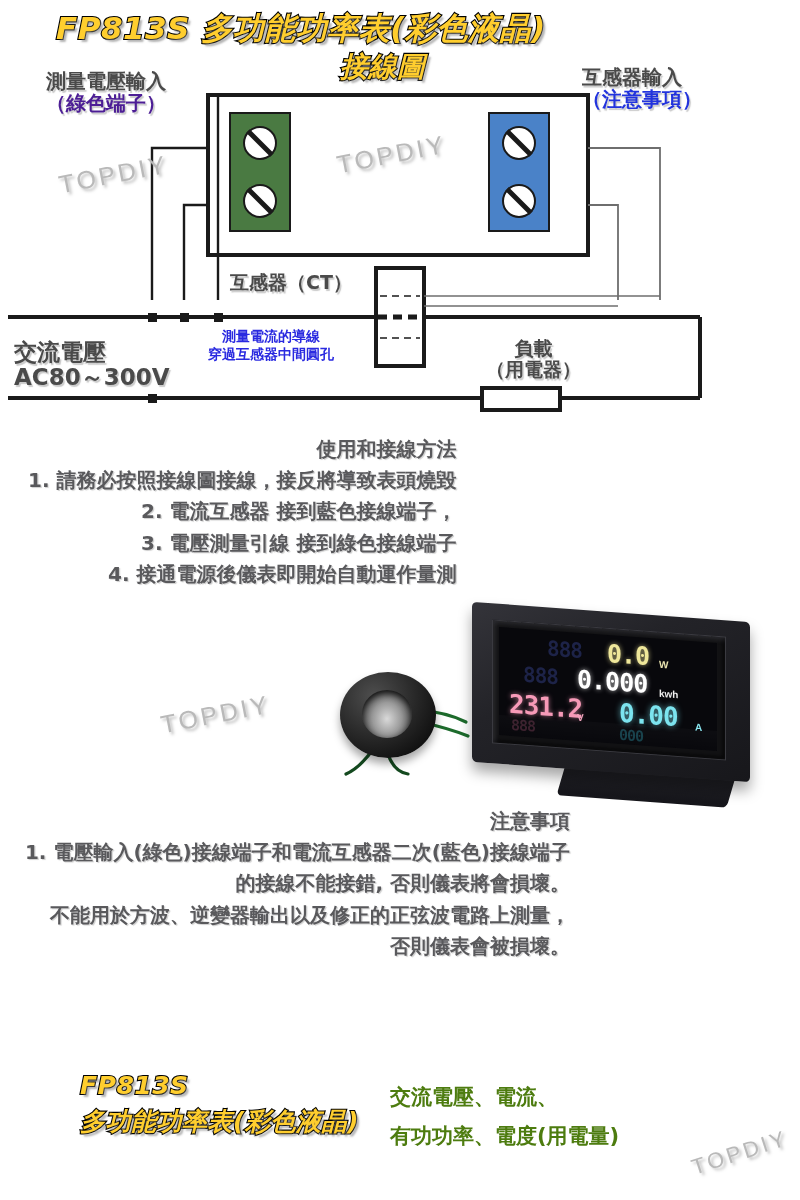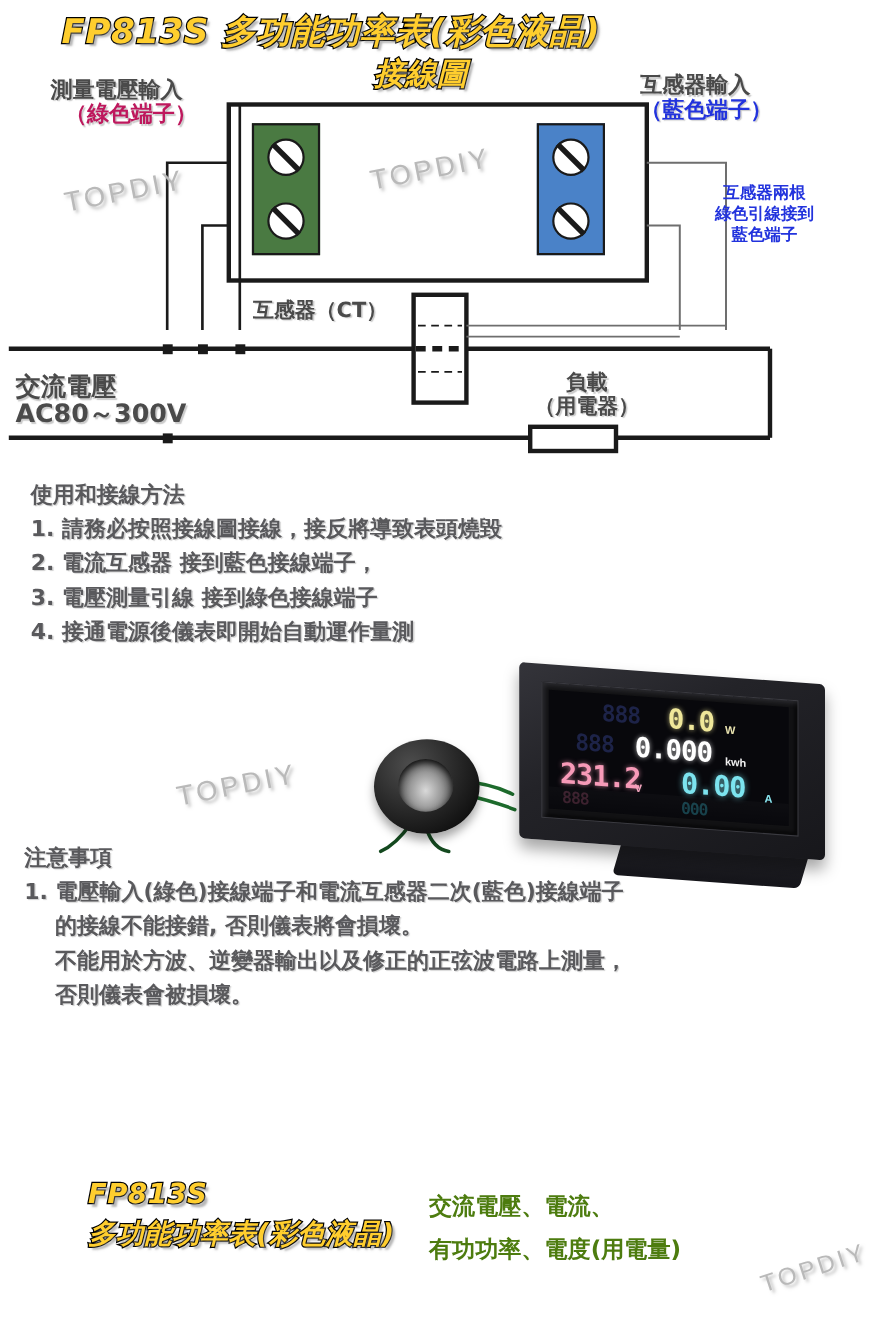--- a/index.html
+++ b/index.html
@@ -33,21 +33,21 @@
   
   .lbl{
     font-family:"DejaVu Sans","Liberation Sans",sans-serif;
     font-weight:bold;
     color:#4a4a4a;
     text-shadow:1.5px 1.5px 1px rgba(150,150,150,.5);
     line-height:1.12;
   }
 
   #lab-volt-in{left:46px;top:70px;font-size:20px;}
-  #lab-volt-in .l2{color:#be185d;margin-left:13px;}
+  #lab-volt-in .l2{color:#4c1d95;}
   #lab-ct-in{left:582px;top:66px;font-size:20px;}
   #lab-ct-in .l2{color:#2233DD;}
   #lab-ct-side{left:650px;top:166px;font-size:15px;color:#2233DD;text-align:center;line-height:1.28;font-weight:bold;}
   #lab-ct{left:230px;top:272px;font-size:19px;}
   #lab-ac{left:14px;top:340px;font-size:23px;line-height:1.1;}
   #lab-thru{left:208px;top:328px;font-size:14px;color:#2a2ae0;text-align:center;line-height:1.25;font-weight:bold;}
   #lab-load{left:486px;top:338px;font-size:19px;text-align:center;line-height:1.1;}
 
   
   .wm{
@@ -87,24 +87,25 @@
     transform:translate(-50%,-50%) rotate(45deg);
   }
   #term-green{left:229px;top:112px;width:62px;height:120px;}
   #term-blue{left:488px;top:112px;width:62px;height:120px;}
 
   
   .body-txt{
     font-family:"DejaVu Sans","Liberation Sans",sans-serif;
     font-weight:bold;color:#59595c;
     text-shadow:1.2px 1.2px .8px rgba(170,170,170,.55);
+    text-align:right;
   }
   #instr{left:28px;top:434px;font-size:20px;line-height:1.56;}
   #instr .ind{padding-left:28px;display:block;}
-  #notes{left:22px;top:764px;font-size:20px;line-height:1.56;}
+  #notes{left:22px;top:806px;font-size:20px;line-height:1.56;}
   #notes .ind{padding-left:28px;display:block;}
 
   
   #foot-yellow{left:80px;top:1068px;font-size:25px;line-height:1.45;}
   #foot-blue{
     left:390px;top:1078px;font-size:21px;line-height:1.85;
     font-family:"DejaVu Sans","Liberation Sans",sans-serif;
     font-weight:bold;color:#4d7c0f;
   }
 
@@ -231,36 +232,35 @@
     <div class="screw"></div>
   </div>
 
   <div class="abs lbl nowrap" id="lab-volt-in">
     <div>測量電壓輸入</div>
     <div class="l2">（綠色端子）</div>
   </div>
 
   <div class="abs lbl nowrap" id="lab-ct-in">
     <div>互感器輸入</div>
-    <div class="l2">（藍色端子）</div>
-  </div>
-
-  <div class="abs nowrap" id="lab-ct-side">
-    <div>互感器兩根</div>
-    <div>綠色引線接到</div>
-    <div>藍色端子</div>
-  </div>
+    <div class="l2">（注意事項）</div>
+  </div>
+
 
   <div class="abs lbl nowrap" id="lab-ct">互感器（CT）</div>
 
   <div class="abs lbl nowrap" id="lab-ac">
     <div>交流電壓</div>
     <div>AC80～300V</div>
   </div>
 
+  <div class="abs nowrap" id="lab-thru">
+    <div>測量電流的導線</div>
+    <div>穿過互感器中間圓孔</div>
+  </div>
 
   <div class="abs lbl nowrap" id="lab-load">
     <div>負載</div>
     <div>（用電器）</div>
   </div>
 
   <div class="wm" id="wm1">TOPDIY</div>
   <div class="wm" id="wm2">TOPDIY</div>
   <div class="wm" id="wm3">TOPDIY</div>
   <div class="wm" id="wm4">TOPDIY</div>

